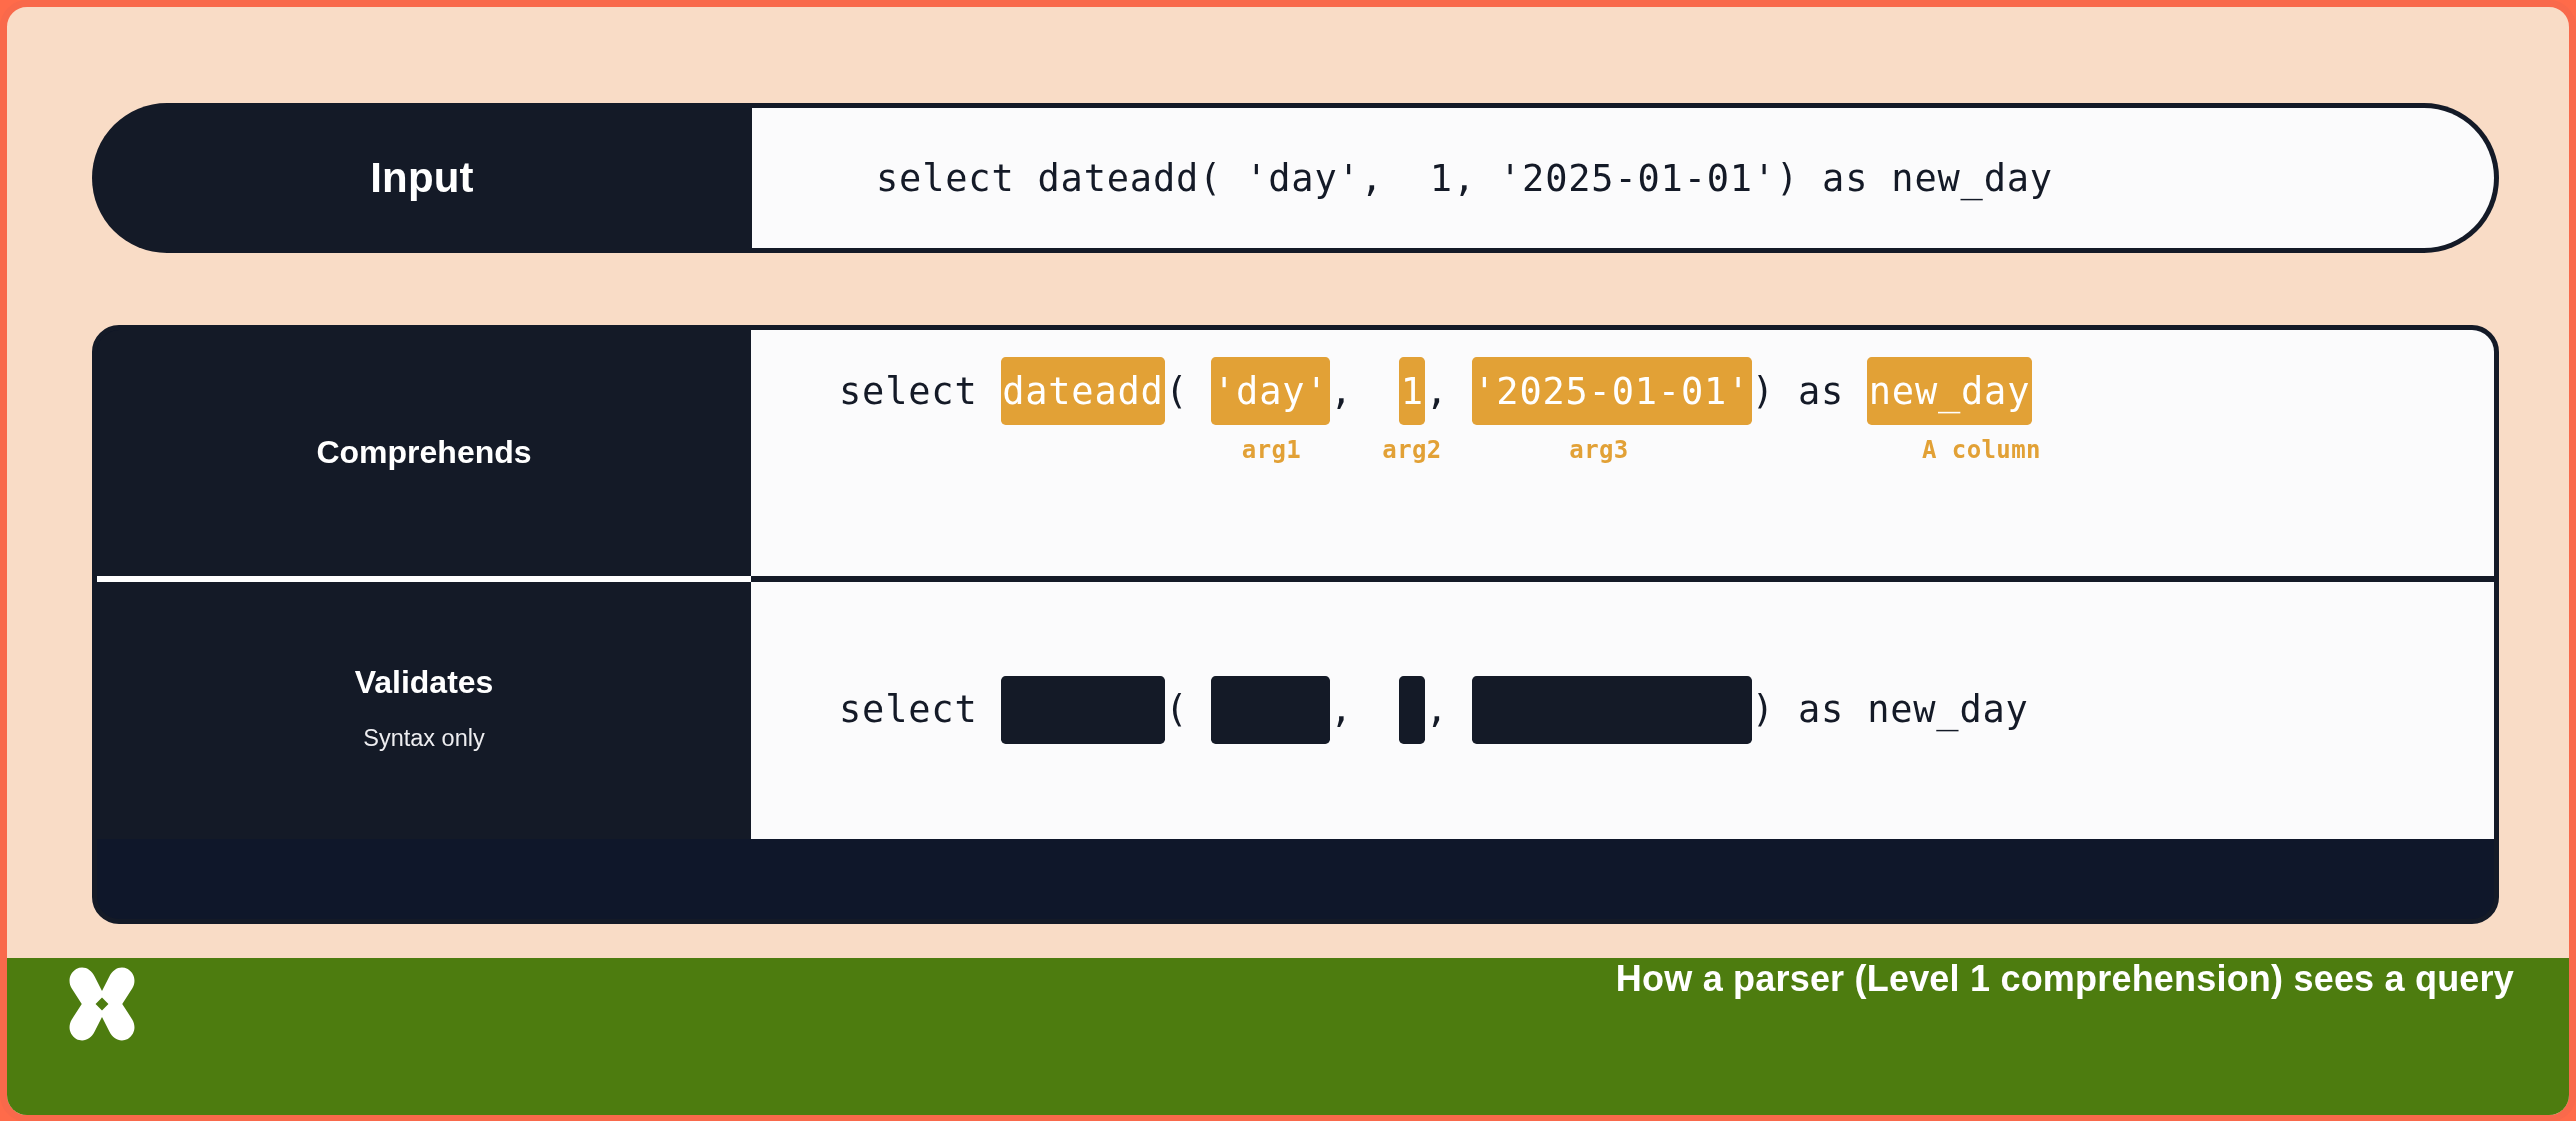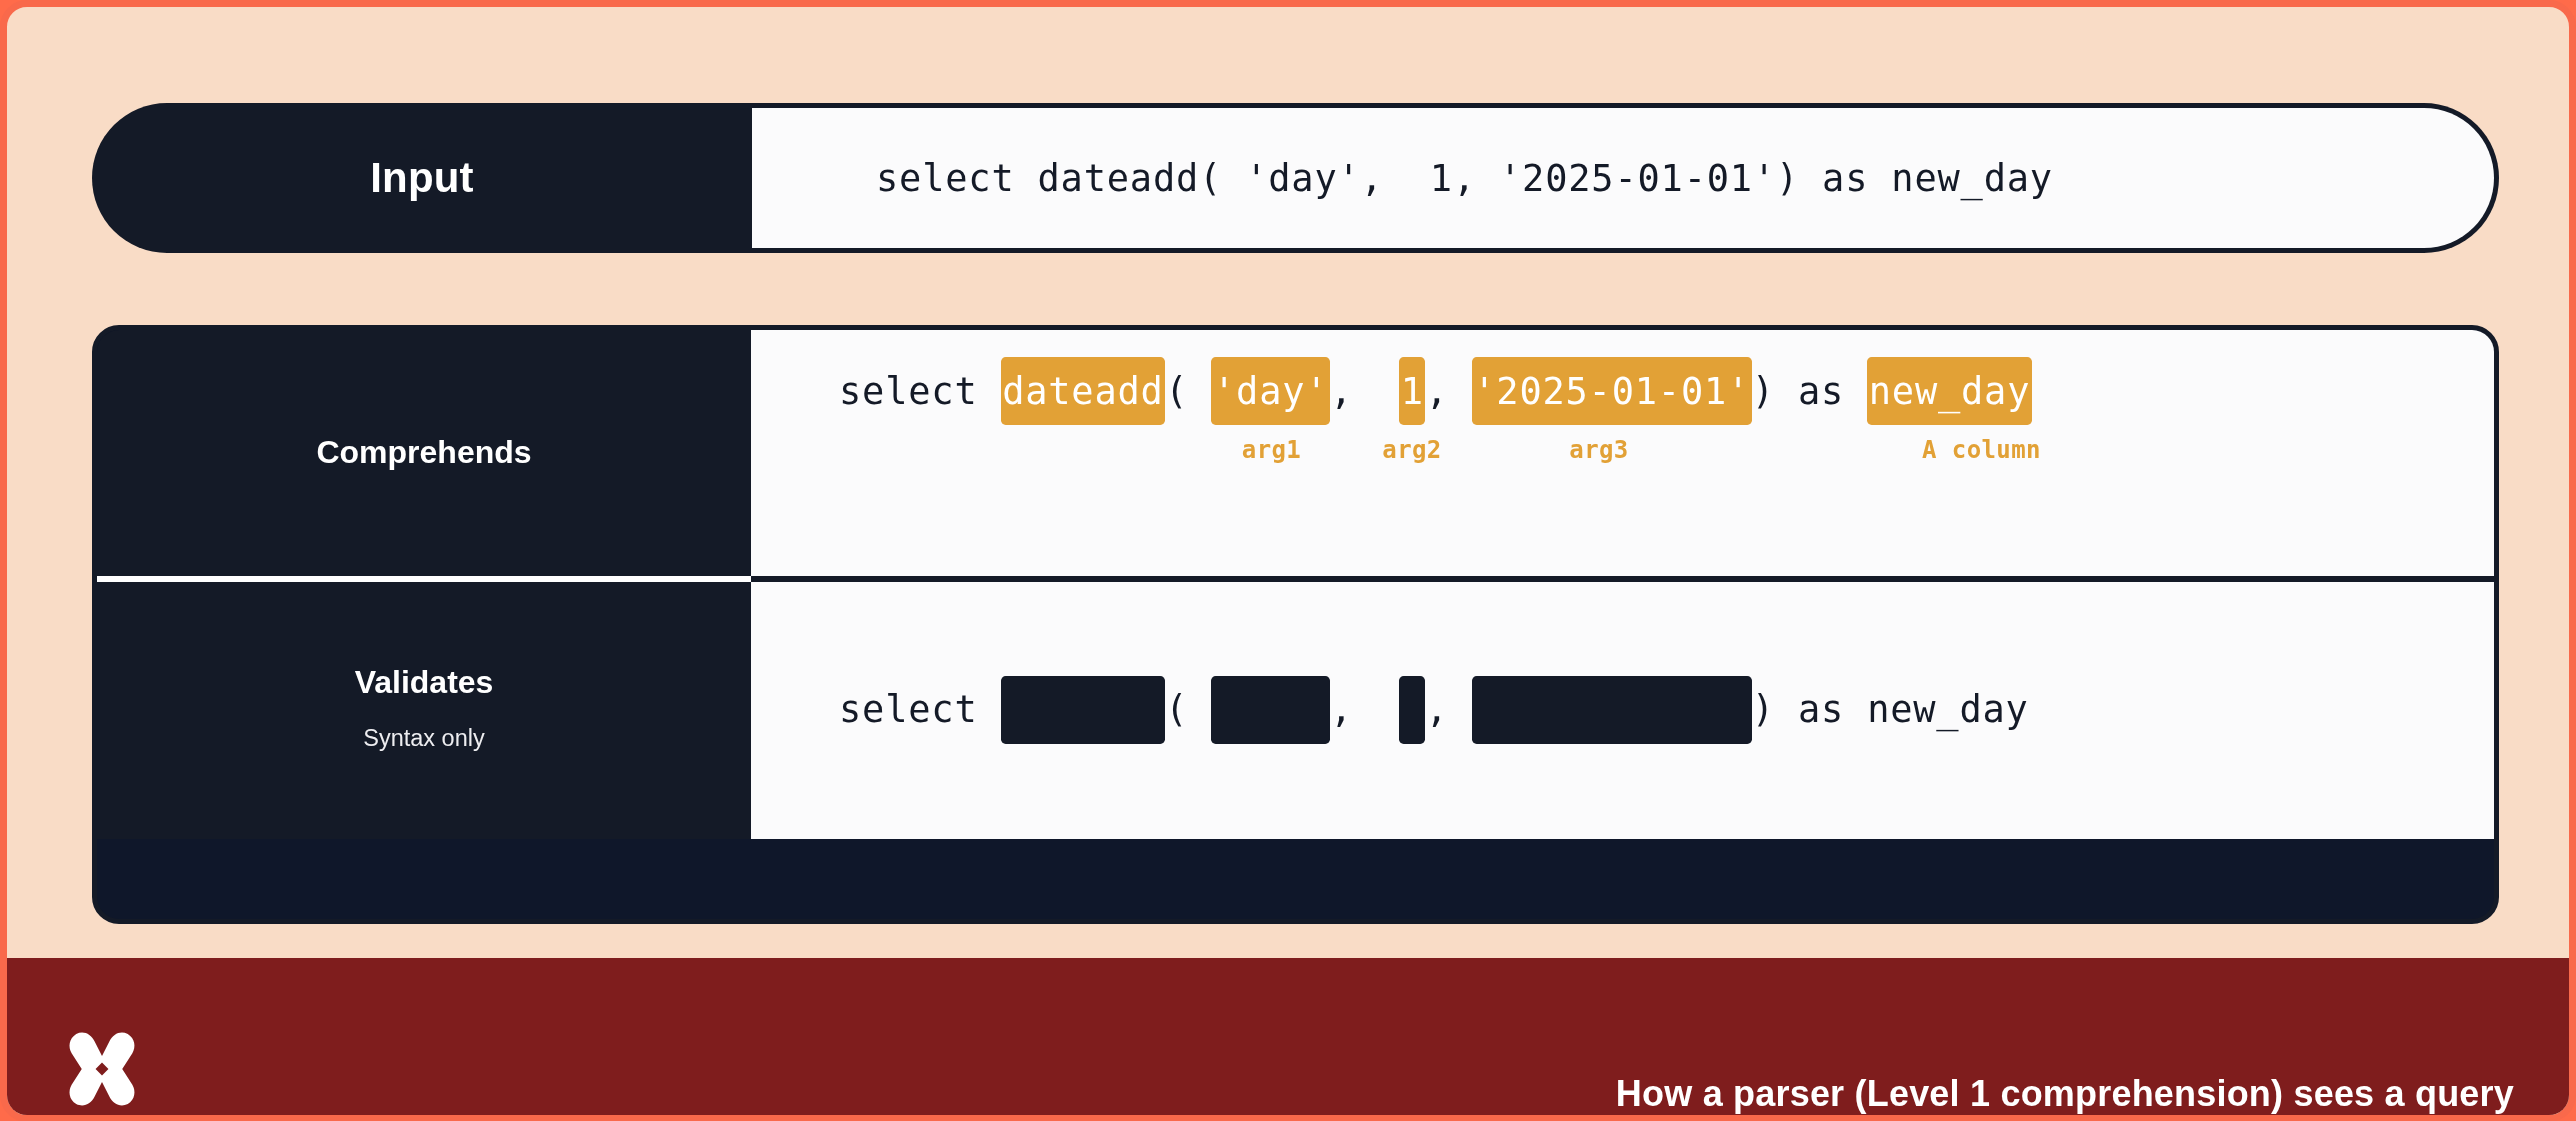--- a/index.html
+++ b/index.html
@@ -161,22 +161,22 @@
   #annot-a1{left:450px;top:103px;width:141px;}
   #annot-a2{left:602px;top:103px;width:118px;}
   #annot-a3{left:746px;top:103px;width:204px;}
   #annot-col{left:1113px;top:103px;width:235px;}
 
   
   #footer{
     position:absolute;
     left:0;bottom:0;
     width:100%;height:157px;
-    background:#7f1d1d;
-    display:flex;align-items:flex-end;
+    background:#4d7c0f;
+    display:flex;align-items:flex-start;
   }
   #logo{
     margin-left:49px;
     width:92px;height:92px;
     flex:0 0 auto;
   }
   #footer-caption{
     margin-left:auto;margin-right:55px;
     color:#FFFFFF;
     font-size:36px;font-weight:700;

